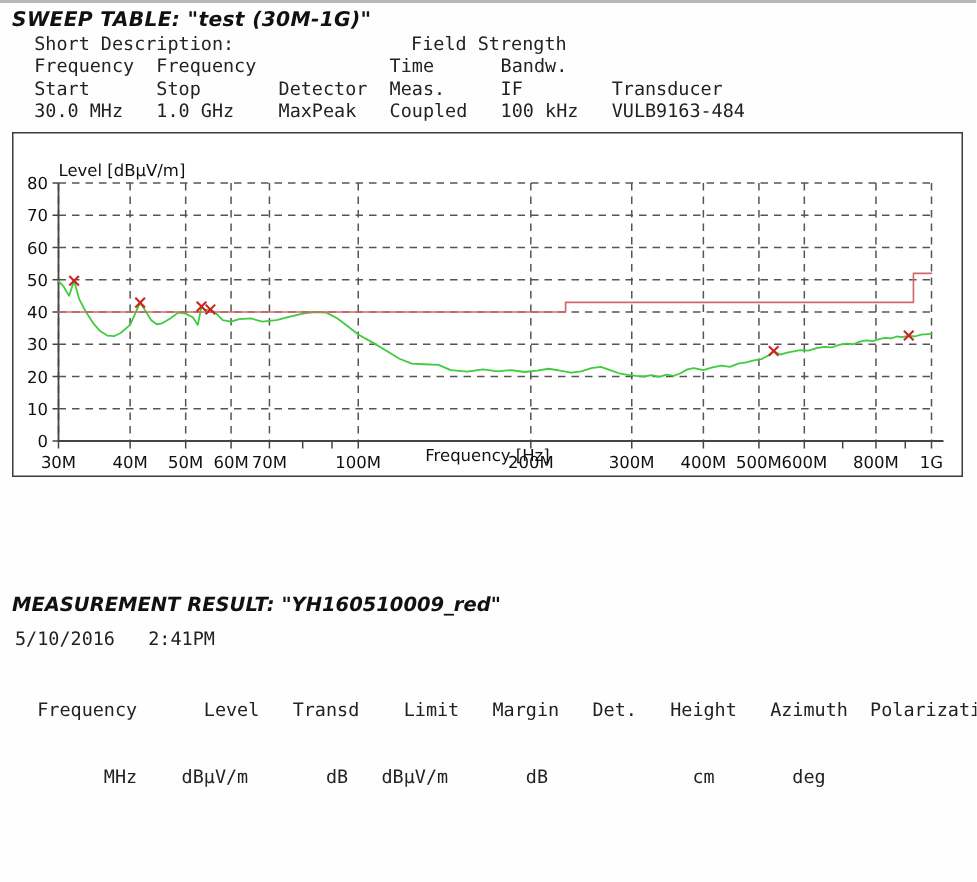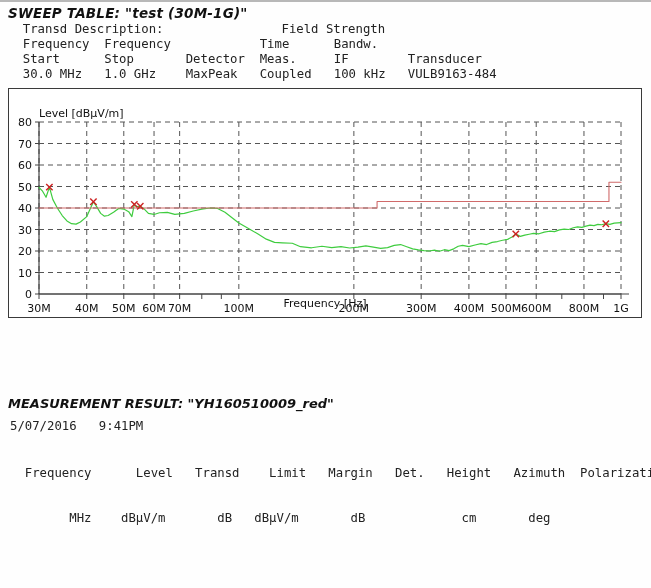--- a/index.html
+++ b/index.html
@@ -154,21 +154,21 @@
   .result-table .spacer { height: 9px; }
 </style>
 </head>
 <body>
 
 <div class="page">
   <div class="topline"></div>
 
   <div class="sweep-block">
     <div class="sweep-title">SWEEP TABLE: "test (30M-1G)"</div>
-    <div class="mono-row"><span>  Transd Description:</span><span style="display:inline-block;width:118px"></span><span>Field Strength</span></div>
+    <div class="mono-row"><span>  Short Description:</span><span style="display:inline-block;width:118px"></span><span>Field Strength</span></div>
     <div class="mono-row">  Frequency  Frequency            Time      Bandw.</div>
     <div class="mono-row">  Start      Stop       Detector  Meas.     IF        Transducer</div>
     <div class="mono-row">  30.0 MHz   1.0 GHz    MaxPeak   Coupled   100 kHz   VULB9163-484</div>
   </div>
 
   <div class="chart-card">
     <div class="ylabel">Level [dBµV/m]</div>
     <svg class="plot-svg" id="plot" width="631" height="227">
         <g>
           <line x1="30" y1="205" x2="612" y2="205" stroke="#444" stroke-width="1" stroke-dasharray="none"></line>
@@ -259,20 +259,20 @@
           <line x1="503.5890134906512" y1="148.21499999999997" x2="509.9890134906512" y2="141.815" stroke="#cc2222" stroke-width="1.4"></line>
           <line x1="593.6385338208878" y1="131.495" x2="600.0385338208879" y2="137.89499999999998" stroke="#cc2222" stroke-width="1.4"></line>
           <line x1="593.6385338208878" y1="137.89499999999998" x2="600.0385338208879" y2="131.495" stroke="#cc2222" stroke-width="1.4"></line>
         </g>
       </svg>
     <div class="xlabel">Frequency [Hz]</div>
   </div>
 
 
   <div class="result-title">MEASUREMENT RESULT: "YH160510009_red"</div>
-  <div class="result-date">5/07/2016   9:41PM</div>
+  <div class="result-date">5/10/2016   2:41PM</div>
   <div class="result-table">
     <div class="hdr">  Frequency      Level   Transd    Limit   Margin   Det.   Height   Azimuth  Polarization</div>
     <div class="hdr">        MHz    dBµV/m       dB   dBµV/m       dB             cm       deg</div>
     <div class="spacer"></div>
     
   </div>
 </div>
 
 </body></html>

